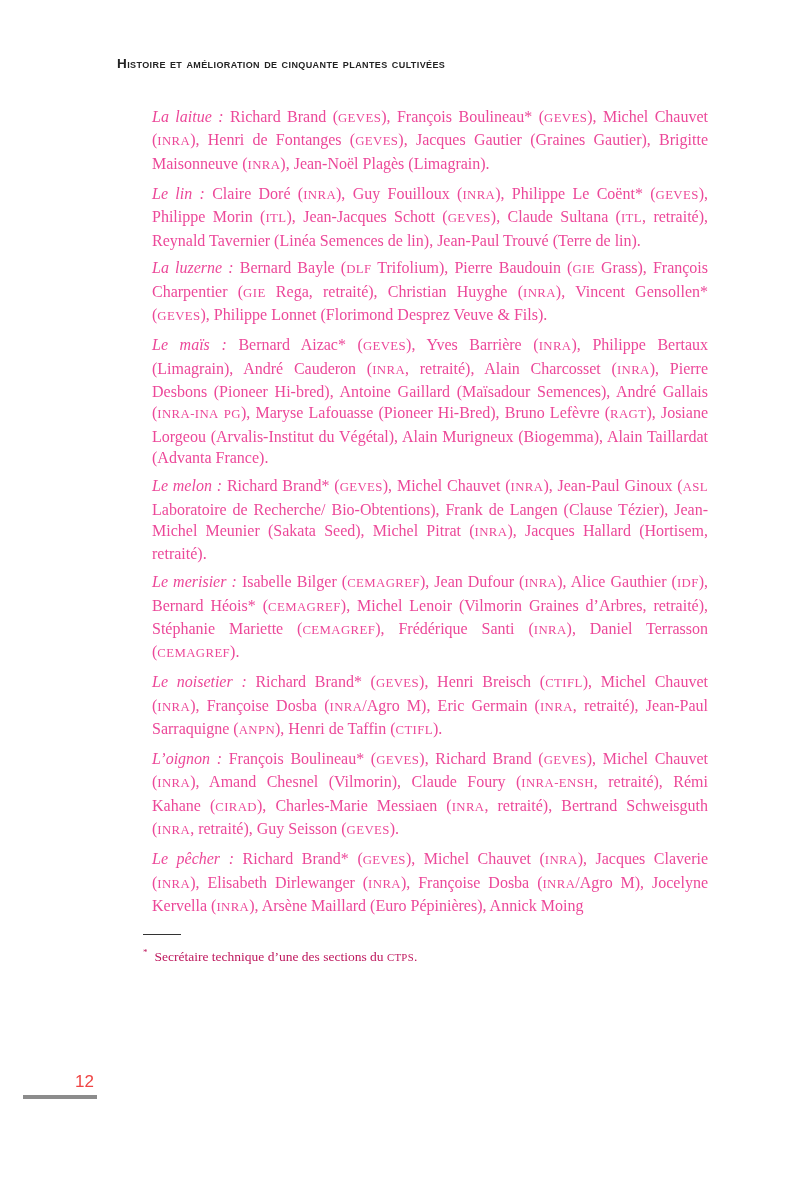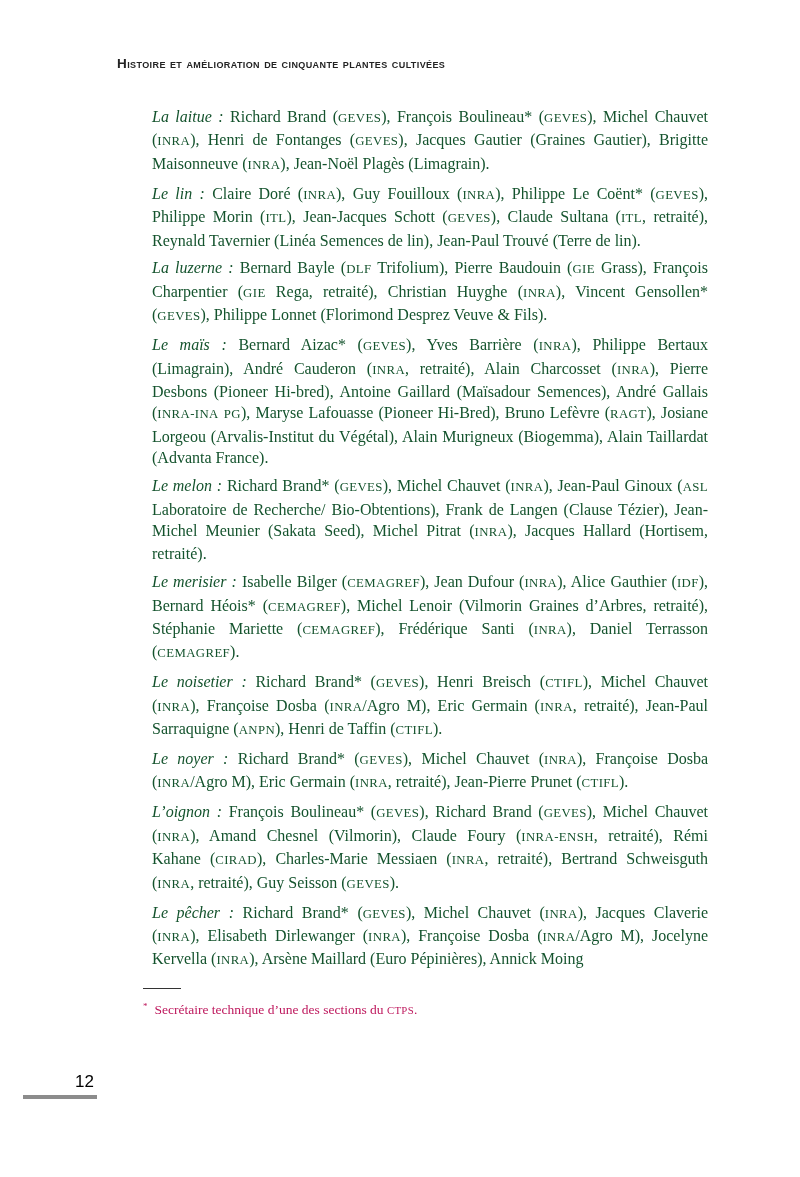--- a/index.html
+++ b/index.html
@@ -30,21 +30,21 @@
     position: absolute;
     left: 152px;
     top: 106px;
     width: 556px;
   }
   .para {
     margin: 0 0 6.5px 0;
     font-size: 16px;
     line-height: 21.4px;
     text-align: justify;
-    color: #14532d;
+    color: #ec4899;
   }
   .lead {
     font-style: italic;
   }
   .sc {
     font-size: 0.8em;
     letter-spacing: 0.03em;
   }
   .footnote-block {
     margin-top: 16px;
@@ -67,21 +67,21 @@
     margin-right: 7px;
   }
   .page-footer {
     position: absolute;
     left: 23px;
     top: 1072px;
   }
   .page-number {
     font-family: "Liberation Sans", sans-serif;
     font-size: 17px;
-    color: #000000;
+    color: #ef4444;
     margin-left: 52px;
   }
   .footer-bar {
     width: 74px;
     height: 3.5px;
     margin-top: 3px;
     
   }
 </style>
 </head>
@@ -100,21 +100,20 @@
     <p class="para"><span class="lead">La luzerne :</span> <span class="ptext acronymize">Bernard Bayle (<span class="sc">DLF</span> Trifolium), Pierre Baudouin (<span class="sc">GIE</span> Grass), François Charpentier (<span class="sc">GIE</span> Rega, retraité), Christian Huyghe (<span class="sc">INRA</span>), Vincent Gensollen* (<span class="sc">GEVES</span>), Philippe Lonnet (Florimond Desprez Veuve &amp; Fils).</span></p>
 
     <p class="para"><span class="lead">Le maïs :</span> <span class="ptext acronymize">Bernard Aizac* (<span class="sc">GEVES</span>), Yves Barrière (<span class="sc">INRA</span>), Philippe Bertaux (Limagrain), André Cauderon (<span class="sc">INRA</span>, retraité), Alain Charcosset (<span class="sc">INRA</span>), Pierre Desbons (Pioneer Hi-bred), Antoine Gaillard (Maïsadour Semences), André Gallais (<span class="sc">INRA-INA</span> <span class="sc">PG</span>), Maryse Lafouasse (Pioneer Hi-Bred), Bruno Lefèvre (<span class="sc">RAGT</span>), Josiane Lorgeou (Arvalis-Institut du Végétal), Alain Murigneux (Biogemma), Alain Taillardat (Advanta France).</span></p>
 
     <p class="para"><span class="lead">Le melon :</span> <span class="ptext acronymize">Richard Brand* (<span class="sc">GEVES</span>), Michel Chauvet (<span class="sc">INRA</span>), Jean-Paul Ginoux (<span class="sc">ASL</span> Laboratoire de Recherche/ Bio-Obtentions), Frank de Langen (Clause Tézier), Jean-Michel Meunier (Sakata Seed), Michel Pitrat (<span class="sc">INRA</span>), Jacques Hallard (Hortisem, retraité).</span></p>
 
     <p class="para"><span class="lead">Le merisier :</span> <span class="ptext acronymize">Isabelle Bilger (<span class="sc">CEMAGREF</span>), Jean Dufour (<span class="sc">INRA</span>), Alice Gauthier (<span class="sc">IDF</span>), Bernard Héois* (<span class="sc">CEMAGREF</span>), Michel Lenoir (Vilmorin Graines d’Arbres, retraité), Stéphanie Mariette (<span class="sc">CEMAGREF</span>), Frédérique Santi (<span class="sc">INRA</span>), Daniel Terrasson (<span class="sc">CEMAGREF</span>).</span></p>
 
     <p class="para"><span class="lead">Le noisetier :</span> <span class="ptext acronymize">Richard Brand* (<span class="sc">GEVES</span>), Henri Breisch (<span class="sc">CTIFL</span>), Michel Chauvet (<span class="sc">INRA</span>), Françoise Dosba (<span class="sc">INRA</span>/Agro M), Eric Germain (<span class="sc">INRA</span>, retraité), Jean-Paul Sarraquigne (<span class="sc">ANPN</span>), Henri de Taffin (<span class="sc">CTIFL</span>).</span></p>
 
-    <p class="para"><span class="lead">Le noyer :</span> <span class="ptext acronymize">Richard Brand* (<span class="sc">GEVES</span>), Michel Chauvet (<span class="sc">INRA</span>), Françoise Dosba (<span class="sc">INRA</span>/Agro M), Eric Germain (<span class="sc">INRA</span>, retraité), Jean-Pierre Prunet (<span class="sc">CTIFL</span>).</span></p>
 
     <p class="para"><span class="lead">L’oignon :</span> <span class="ptext acronymize">François Boulineau* (<span class="sc">GEVES</span>), Richard Brand (<span class="sc">GEVES</span>), Michel Chauvet (<span class="sc">INRA</span>), Amand Chesnel (Vilmorin), Claude Foury (<span class="sc">INRA-ENSH</span>, retraité), Rémi Kahane (<span class="sc">CIRAD</span>), Charles-Marie Messiaen (<span class="sc">INRA</span>, retraité), Bertrand Schweisguth (<span class="sc">INRA</span>, retraité), Guy Seisson (<span class="sc">GEVES</span>).</span></p>
 
 
     <p class="para"><span class="lead">Le pêcher :</span> <span class="ptext acronymize">Richard Brand* (<span class="sc">GEVES</span>), Michel Chauvet (<span class="sc">INRA</span>), Jacques Claverie (<span class="sc">INRA</span>), Elisabeth Dirlewanger (<span class="sc">INRA</span>), Françoise Dosba (<span class="sc">INRA</span>/Agro M), Jocelyne Kervella (<span class="sc">INRA</span>), Arsène Maillard (Euro Pépinières), Annick Moing</span></p>
 
     <div class="footnote-block">
       <div class="footnote-rule"></div>
       <div class="footnote-line"><span class="footnote-marker">*</span><span class="acronymize">Secrétaire technique d’une des sections du <span class="sc">CTPS</span>.</span></div>
     </div>

